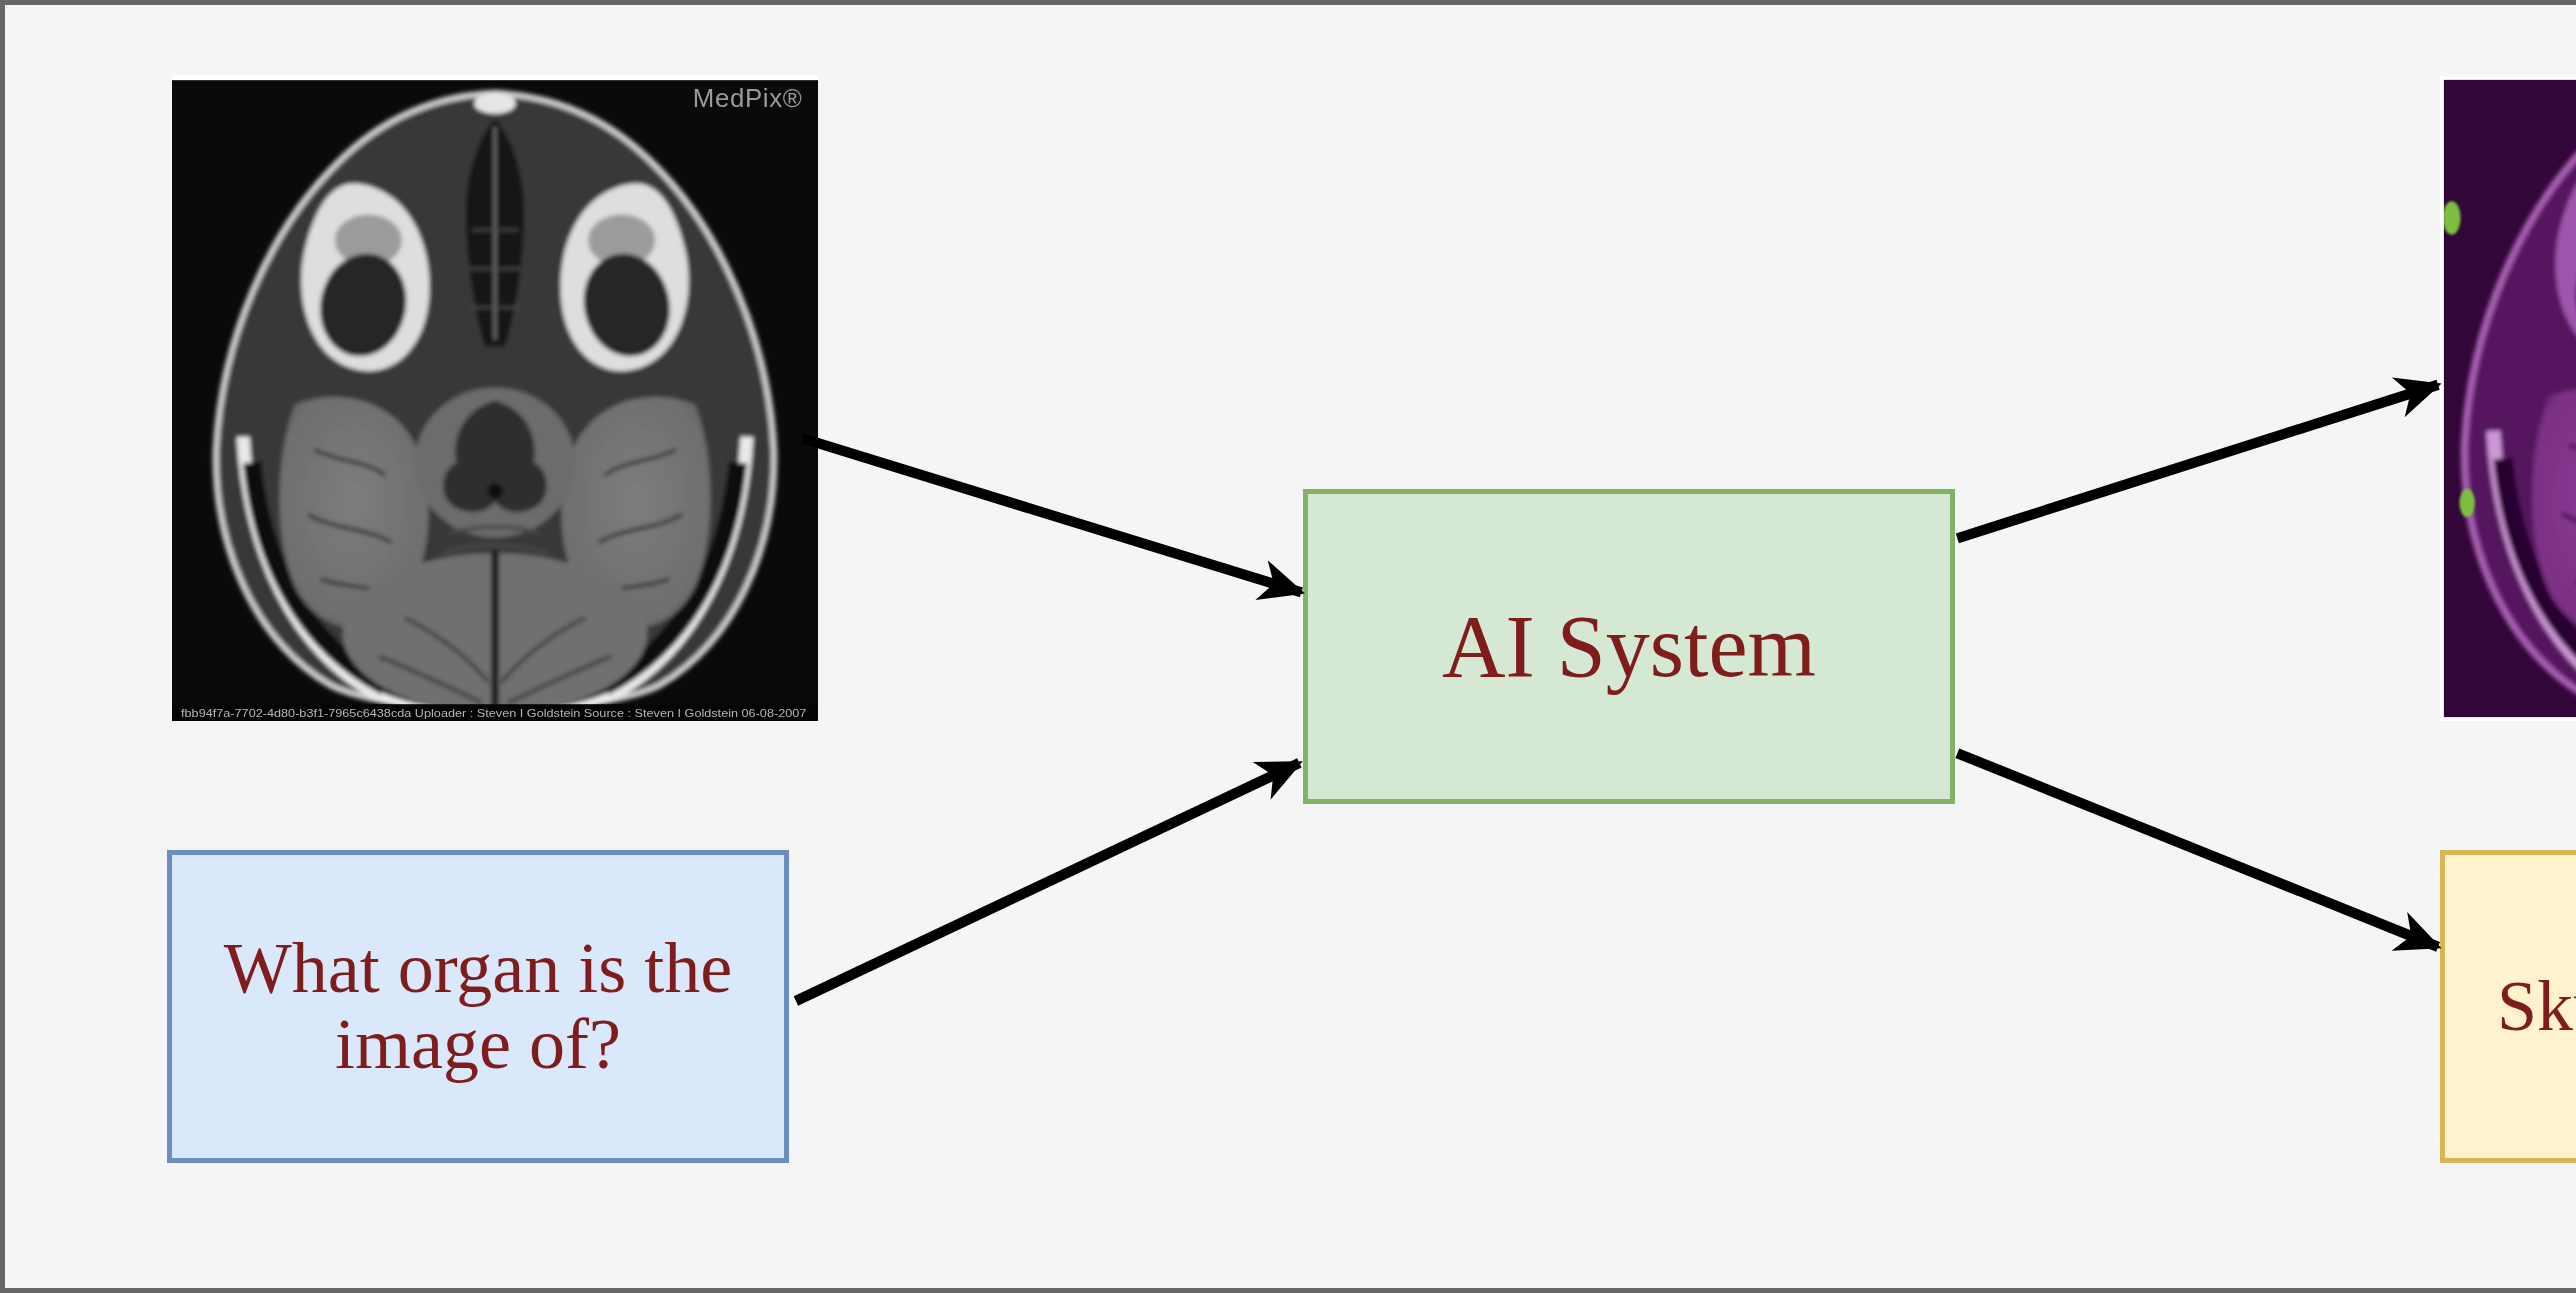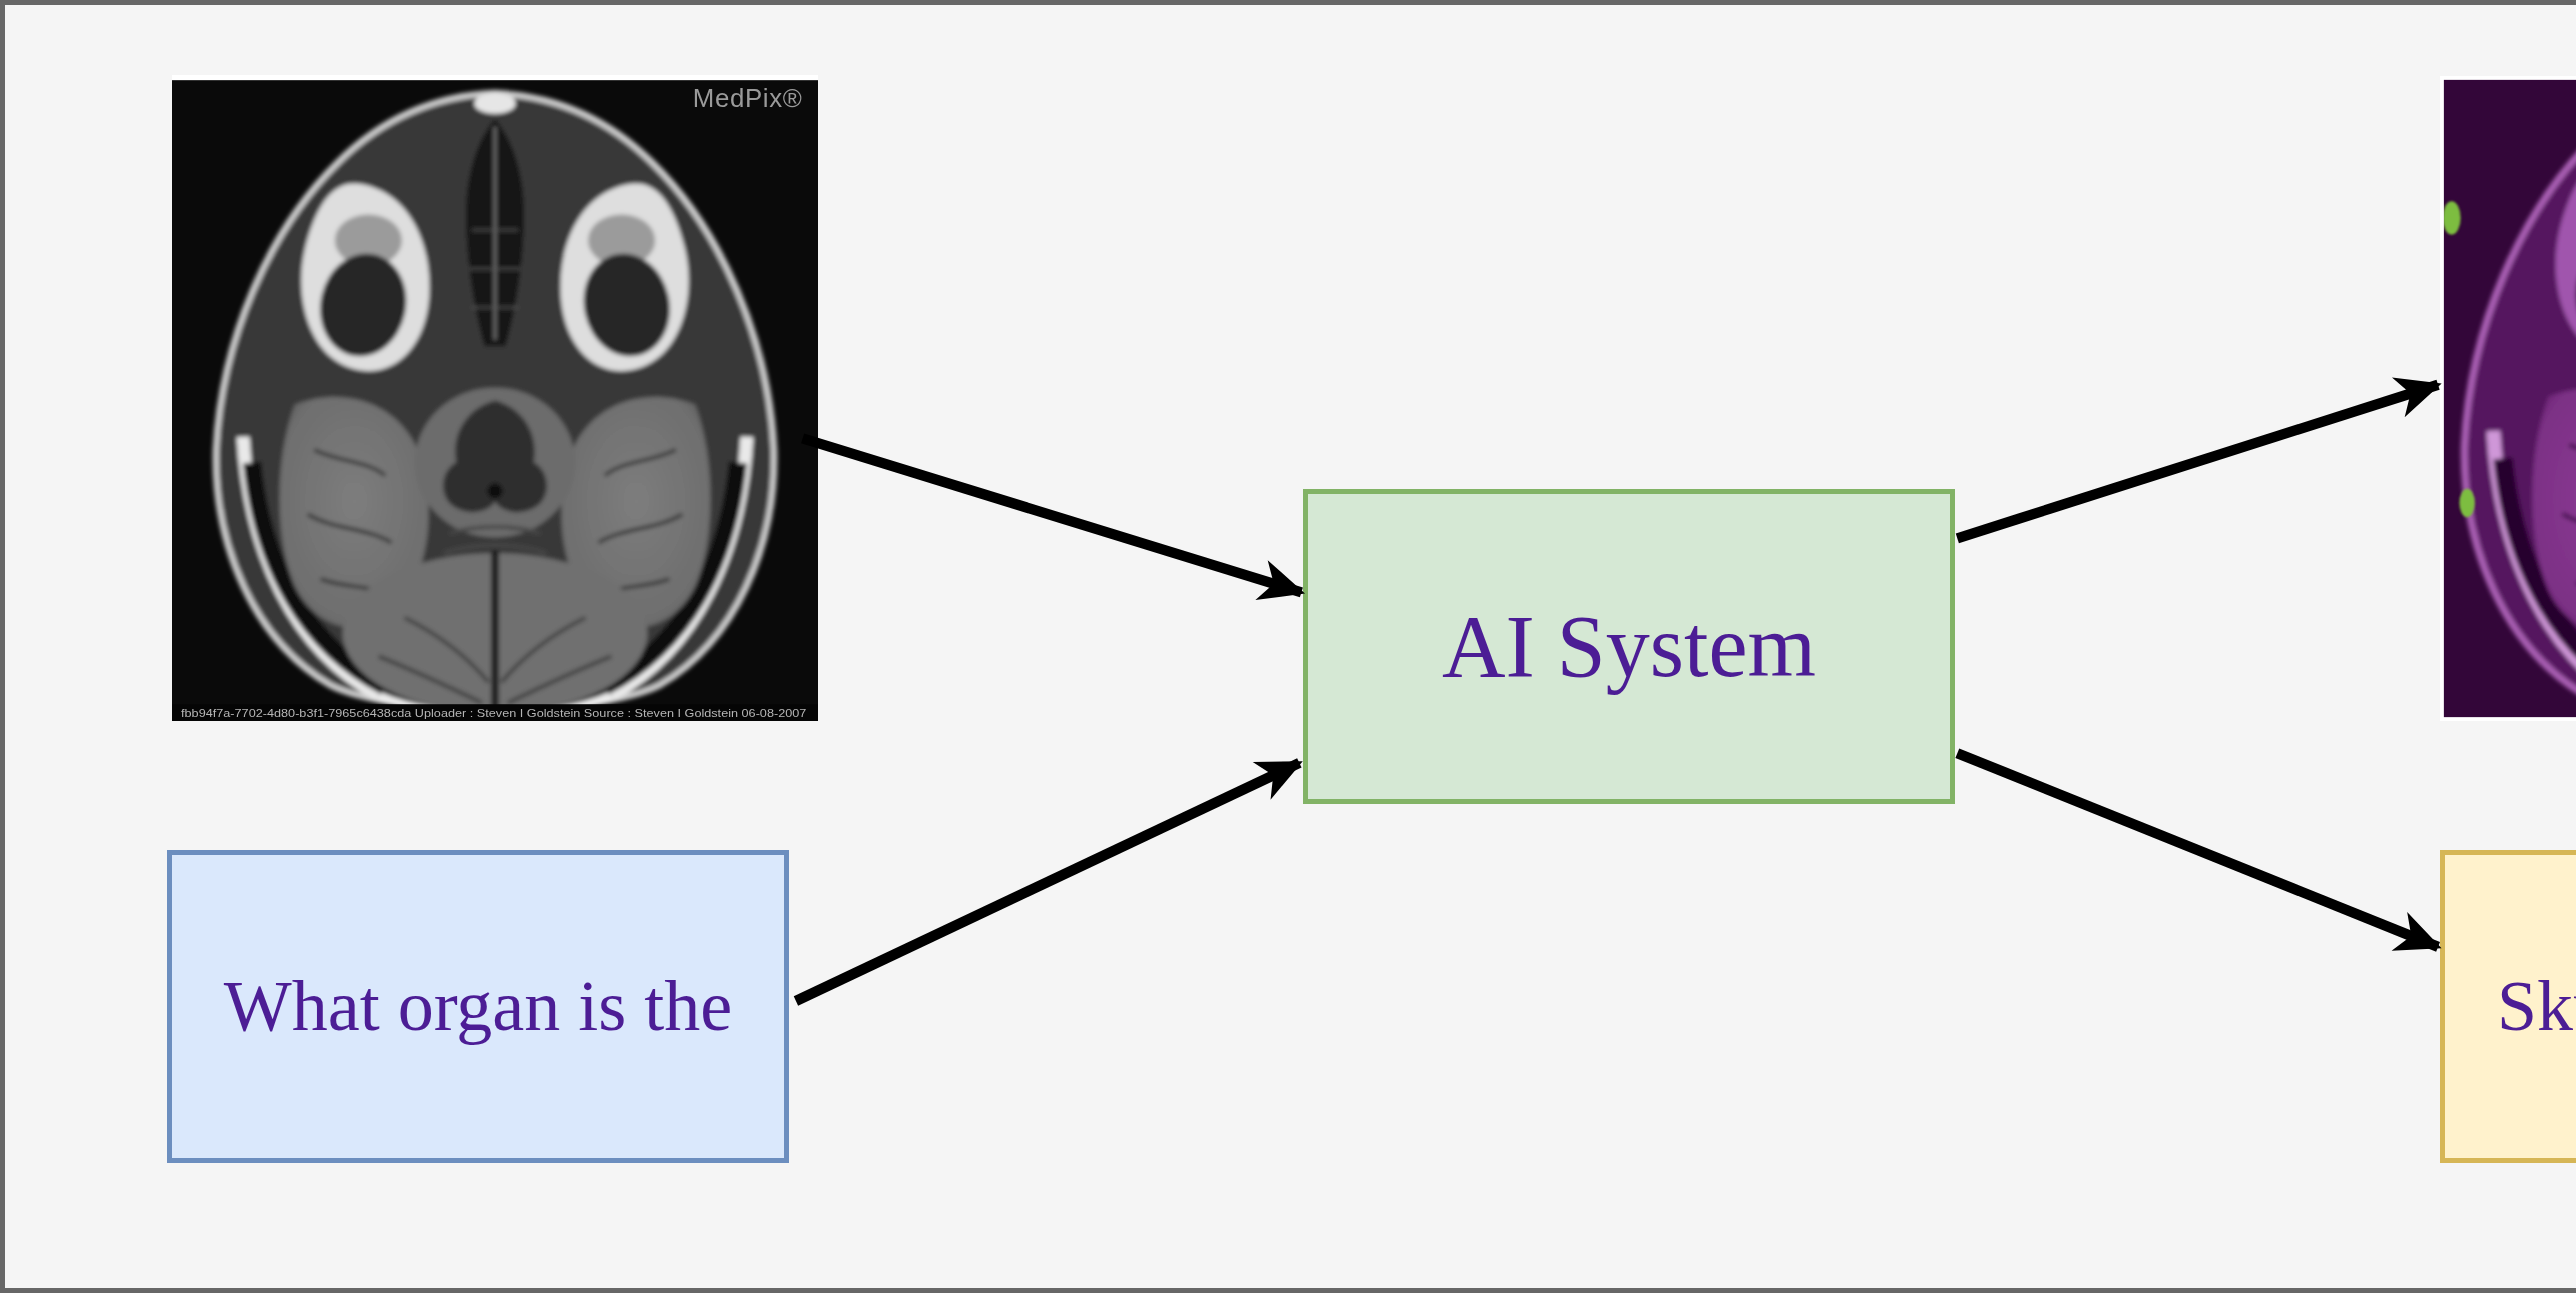--- a/index.html
+++ b/index.html
@@ -10,21 +10,21 @@
     background:#f5f5f5;
     border:5.2px solid #676767;
     overflow:hidden;
     font-family:"Liberation Serif","DejaVu Serif",serif;
   }
   .abs{position:absolute;}
   .node{
     position:absolute;
     display:flex;flex-direction:column;align-items:center;justify-content:center;
     text-align:center;
-    color:#4c1d95;
+    color:#7f1d1d;
     box-sizing:border-box;
   }
   .node .lbl{white-space:nowrap;}
   #question-box{
     left:162px;top:845px;width:622px;height:313px;
     background:#dae8fc;border:5.2px solid #6c8ebf;
     font-size:72px;line-height:1.05;align-items:center;
   }
   #ai-box{
     left:1298px;top:484px;width:652px;height:315px;
@@ -109,20 +109,21 @@
         </g>
       </g>
       <text class="svgtext-sans" x="488" y="25" text-anchor="end" font-size="20" letter-spacing="0.5" fill="#9a9a9a">MedPix®</text>
       <rect x="0" y="487" width="500" height="13" fill="#050505"></rect>
       <text class="svgtext-sans" x="7" y="497" font-size="9" fill="#b5b5b5" textLength="484" lengthAdjust="spacingAndGlyphs">fbb94f7a-7702-4d80-b3f1-7965c6438cda Uploader : Steven I Goldstein Source : Steven I Goldstein 06-08-2007</text>
     </svg>
   </div>
 
   <div class="node" id="question-box">
     <div class="lbl">What organ is the</div>
+    <div class="lbl">image of?</div>
   </div>
 
   <div class="node" id="ai-box">
     <div class="lbl">AI System</div>
   </div>
 
   <div class="abs" id="heat-wrap">
     <svg viewBox="0 0 500 500" width="645" height="645">
       <defs>
         <filter id="soft2" x="-5%" y="-5%" width="110%" height="110%">

